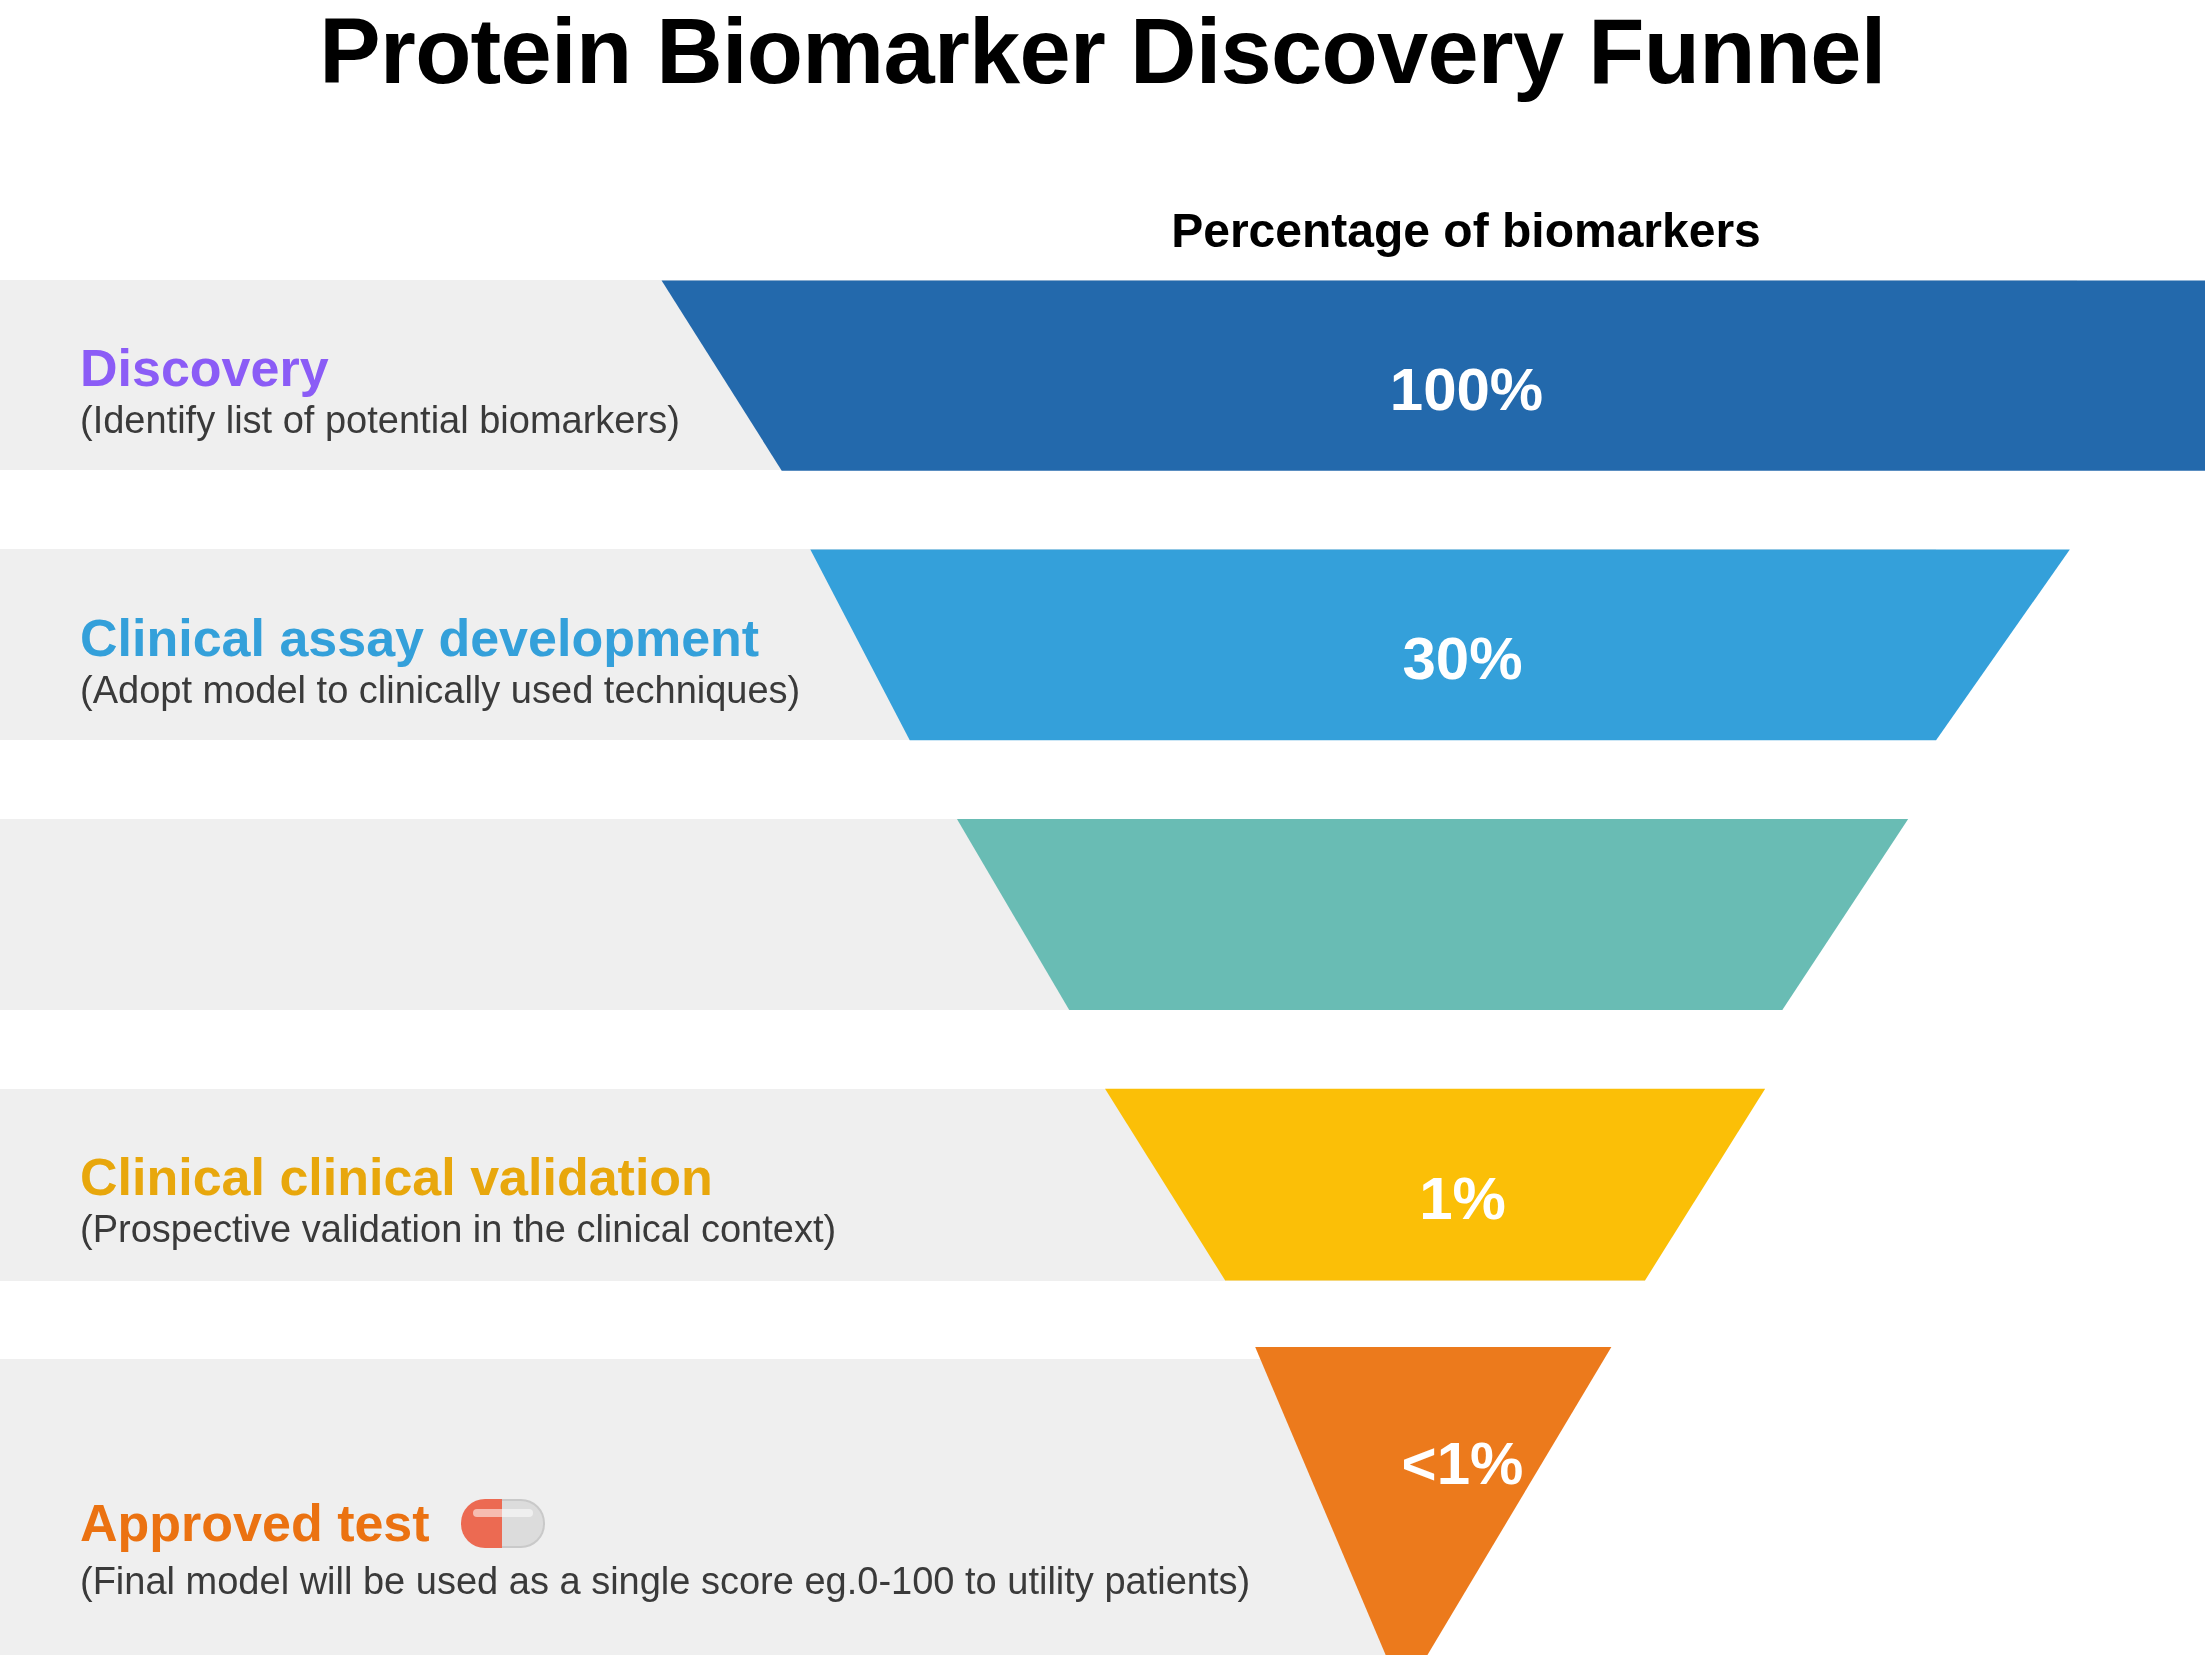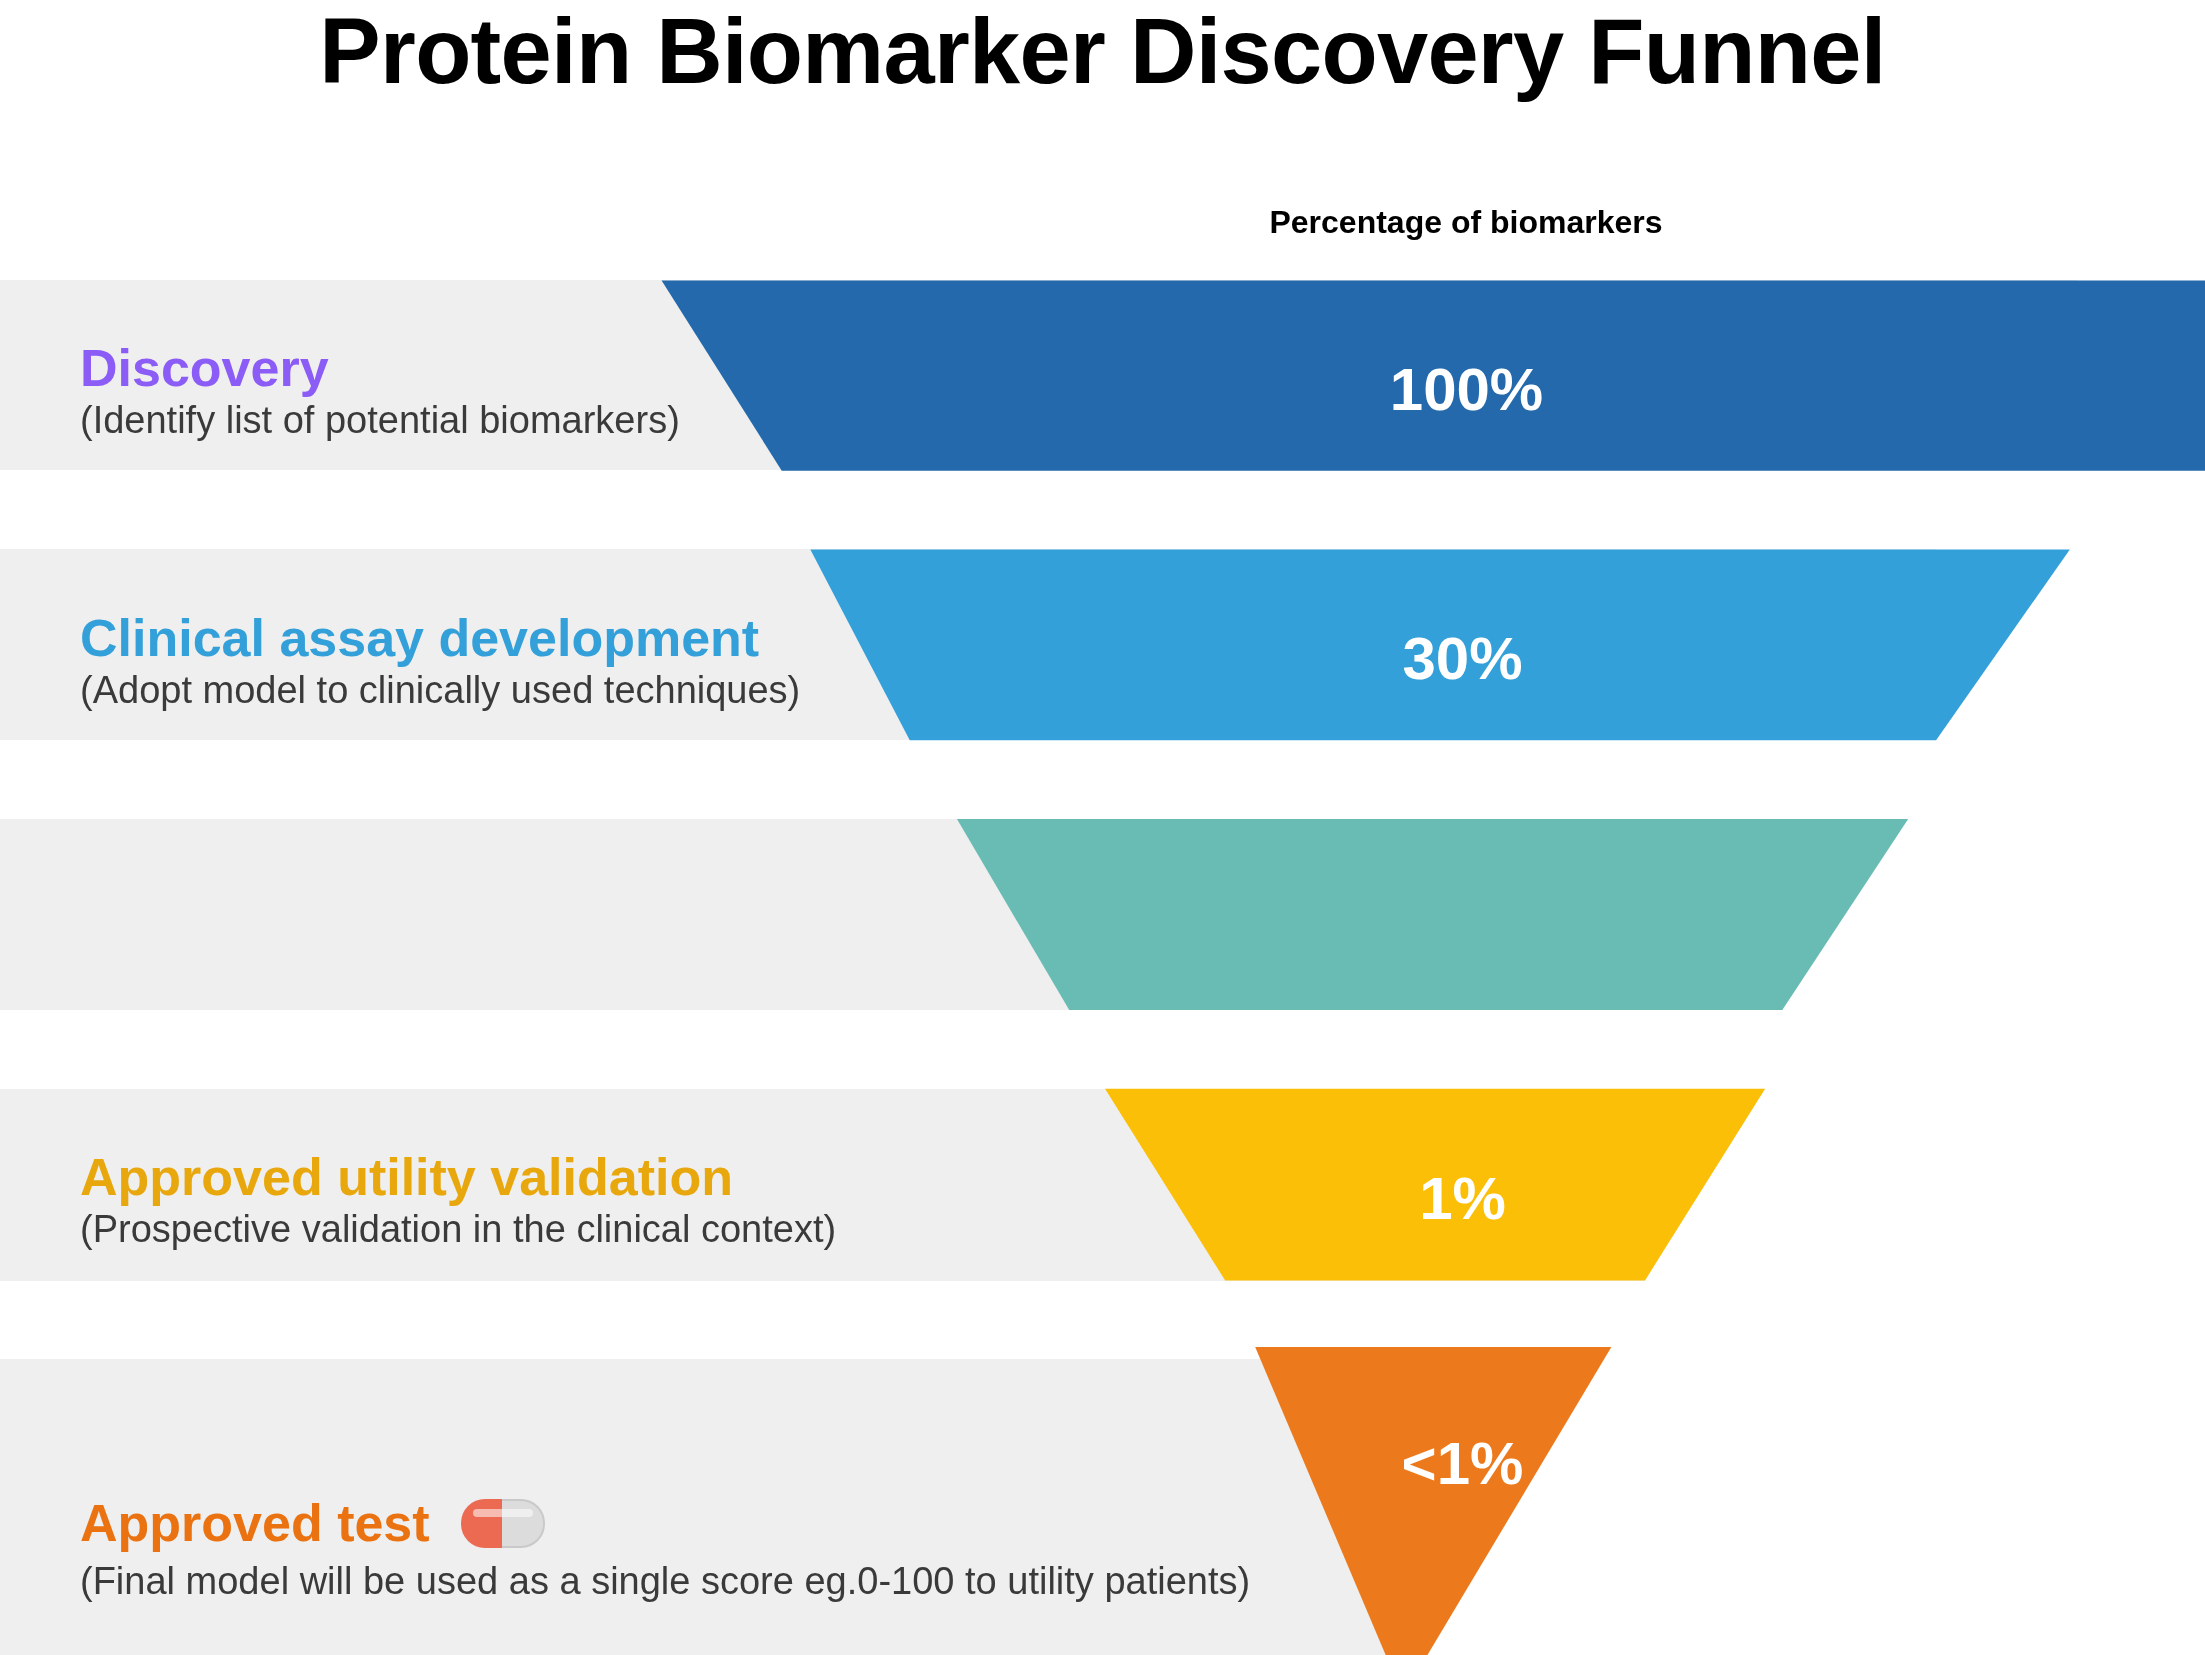--- a/index.html
+++ b/index.html
@@ -8,21 +8,21 @@
 
   #stage{position:absolute;left:0;top:0;width:2056px;height:1656px;}
 
   .page-title{
     position:absolute;left:0;top:-5.7px;width:2205px;text-align:center;
     font-size:92px;font-weight:700;color:#000000;letter-spacing:-0.7px;
     line-height:1.25;
   }
   .col-header{
     position:absolute;left:1144px;top:205px;width:644px;text-align:center;
-    font-size:32px;font-weight:700;color:#000000;line-height:1.1;
+    font-size:48px;font-weight:700;color:#000000;line-height:1.1;
   }
 
   
   .band{position:absolute;background:#efefef;}
 
   
   #funnel{position:absolute;left:0;top:0;width:2205px;height:1656px;}
 
   
   .rowlabel{position:absolute;}
@@ -87,21 +87,21 @@
     <div class="stage-desc">(Identify list of potential biomarkers)</div>
   </div>
 
   <div class="rowlabel" style="left:80px;top:612px;">
     <div class="stage-name" style="color:#34A0DA;">Clinical assay development</div>
     <div class="stage-desc">(Adopt model to clinically used techniques)</div>
   </div>
 
 
   <div class="rowlabel" style="left:80px;top:1151px;">
-    <div class="stage-name" style="color:#E8A70C;">Approved utility validation</div>
+    <div class="stage-name" style="color:#E8A70C;">Clinical clinical validation</div>
     <div class="stage-desc">(Prospective validation in the clinical context)</div>
   </div>
 
   <div class="rowlabel" style="left:80px;top:1497px;">
     <div class="stage-name" style="color:#EB7211;">
       <span>Approved test</span><span class="pill-icon"><span class="half-l"></span><span class="half-r"></span><span class="shine"></span></span>
     </div>
     <div class="stage-desc">(Final model will be used as a single score eg.0-100 to utility patients)</div>
   </div>
 

